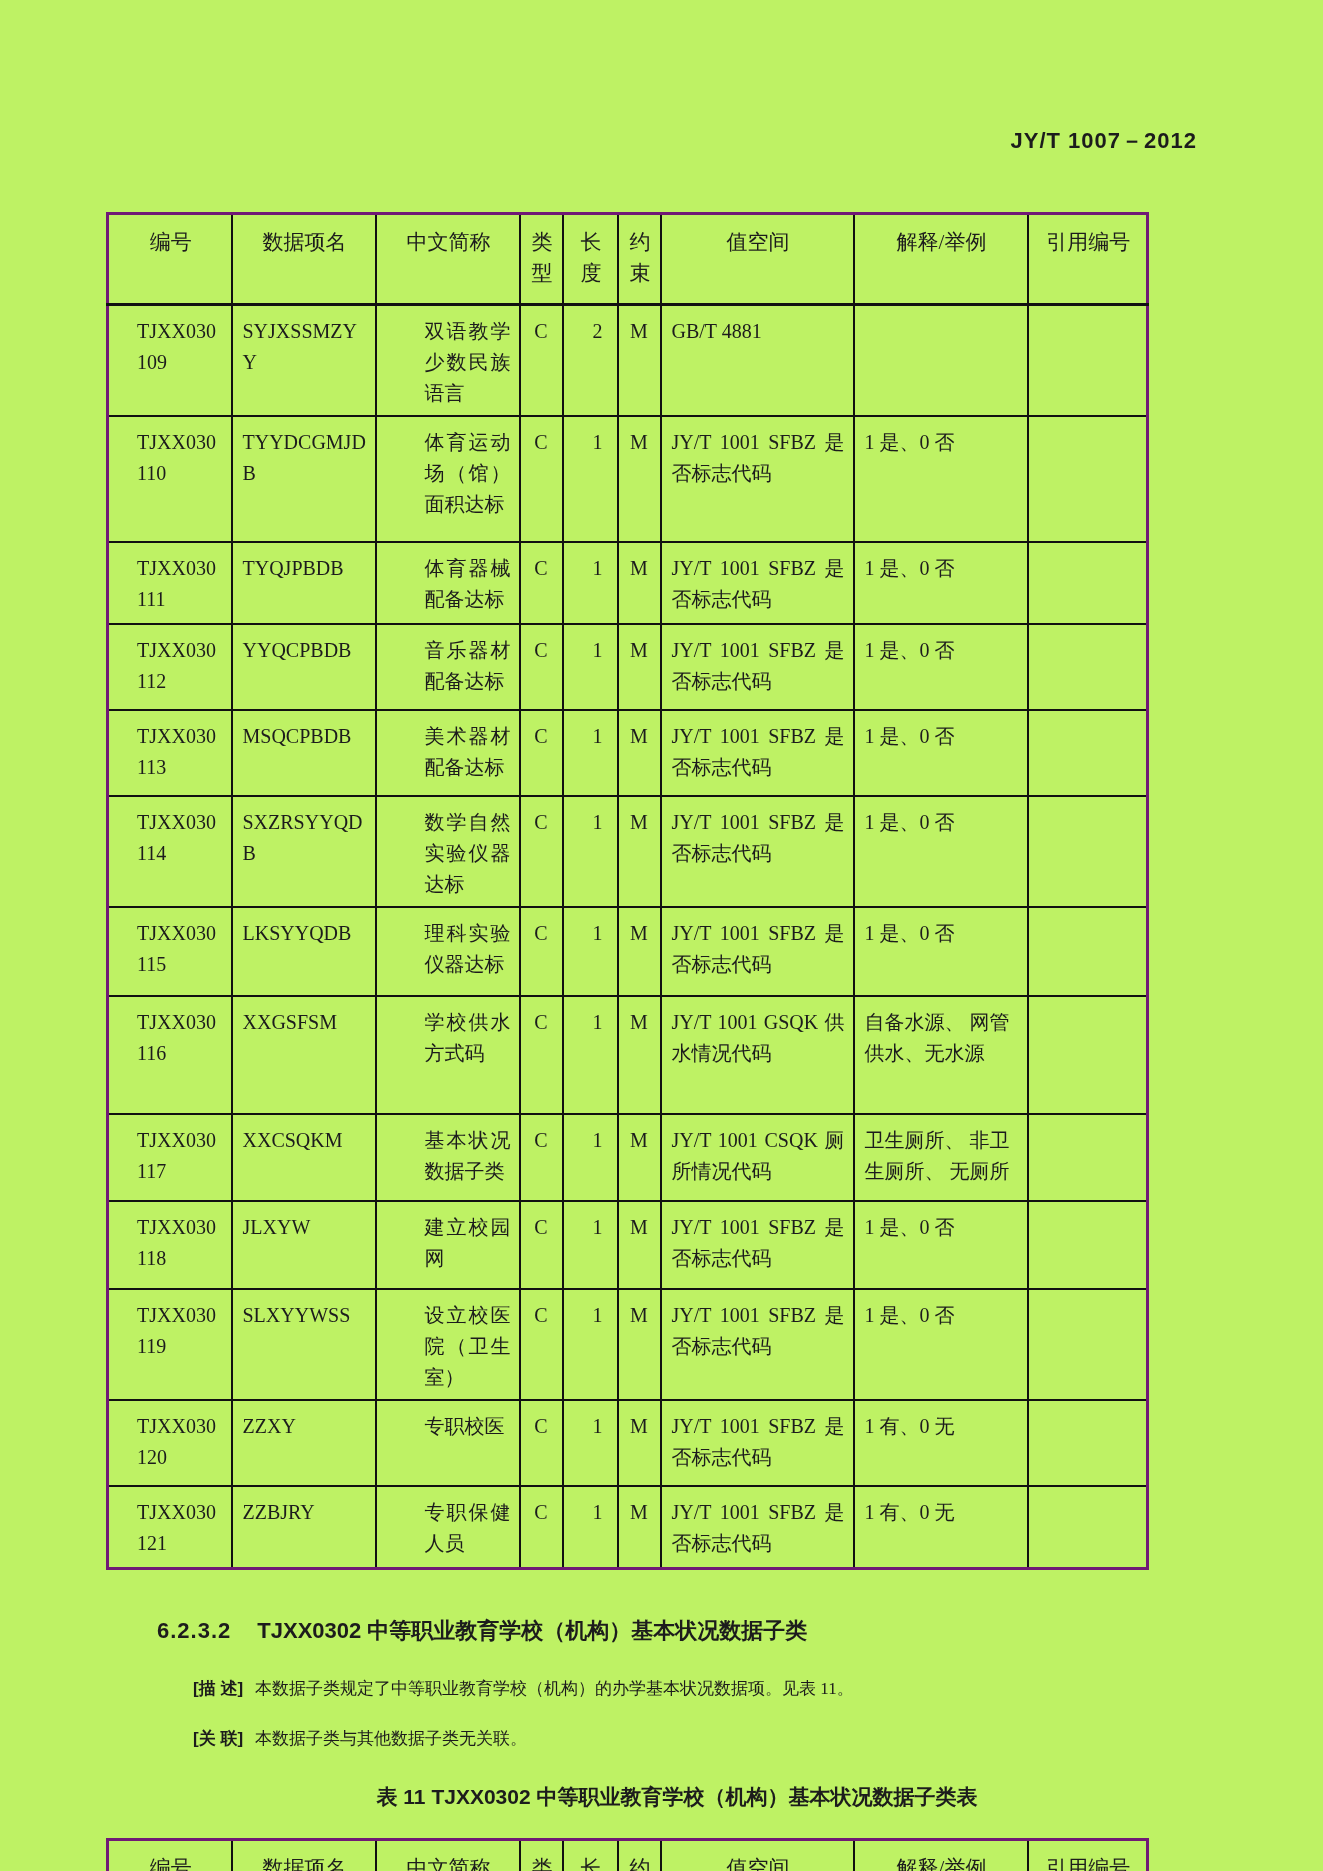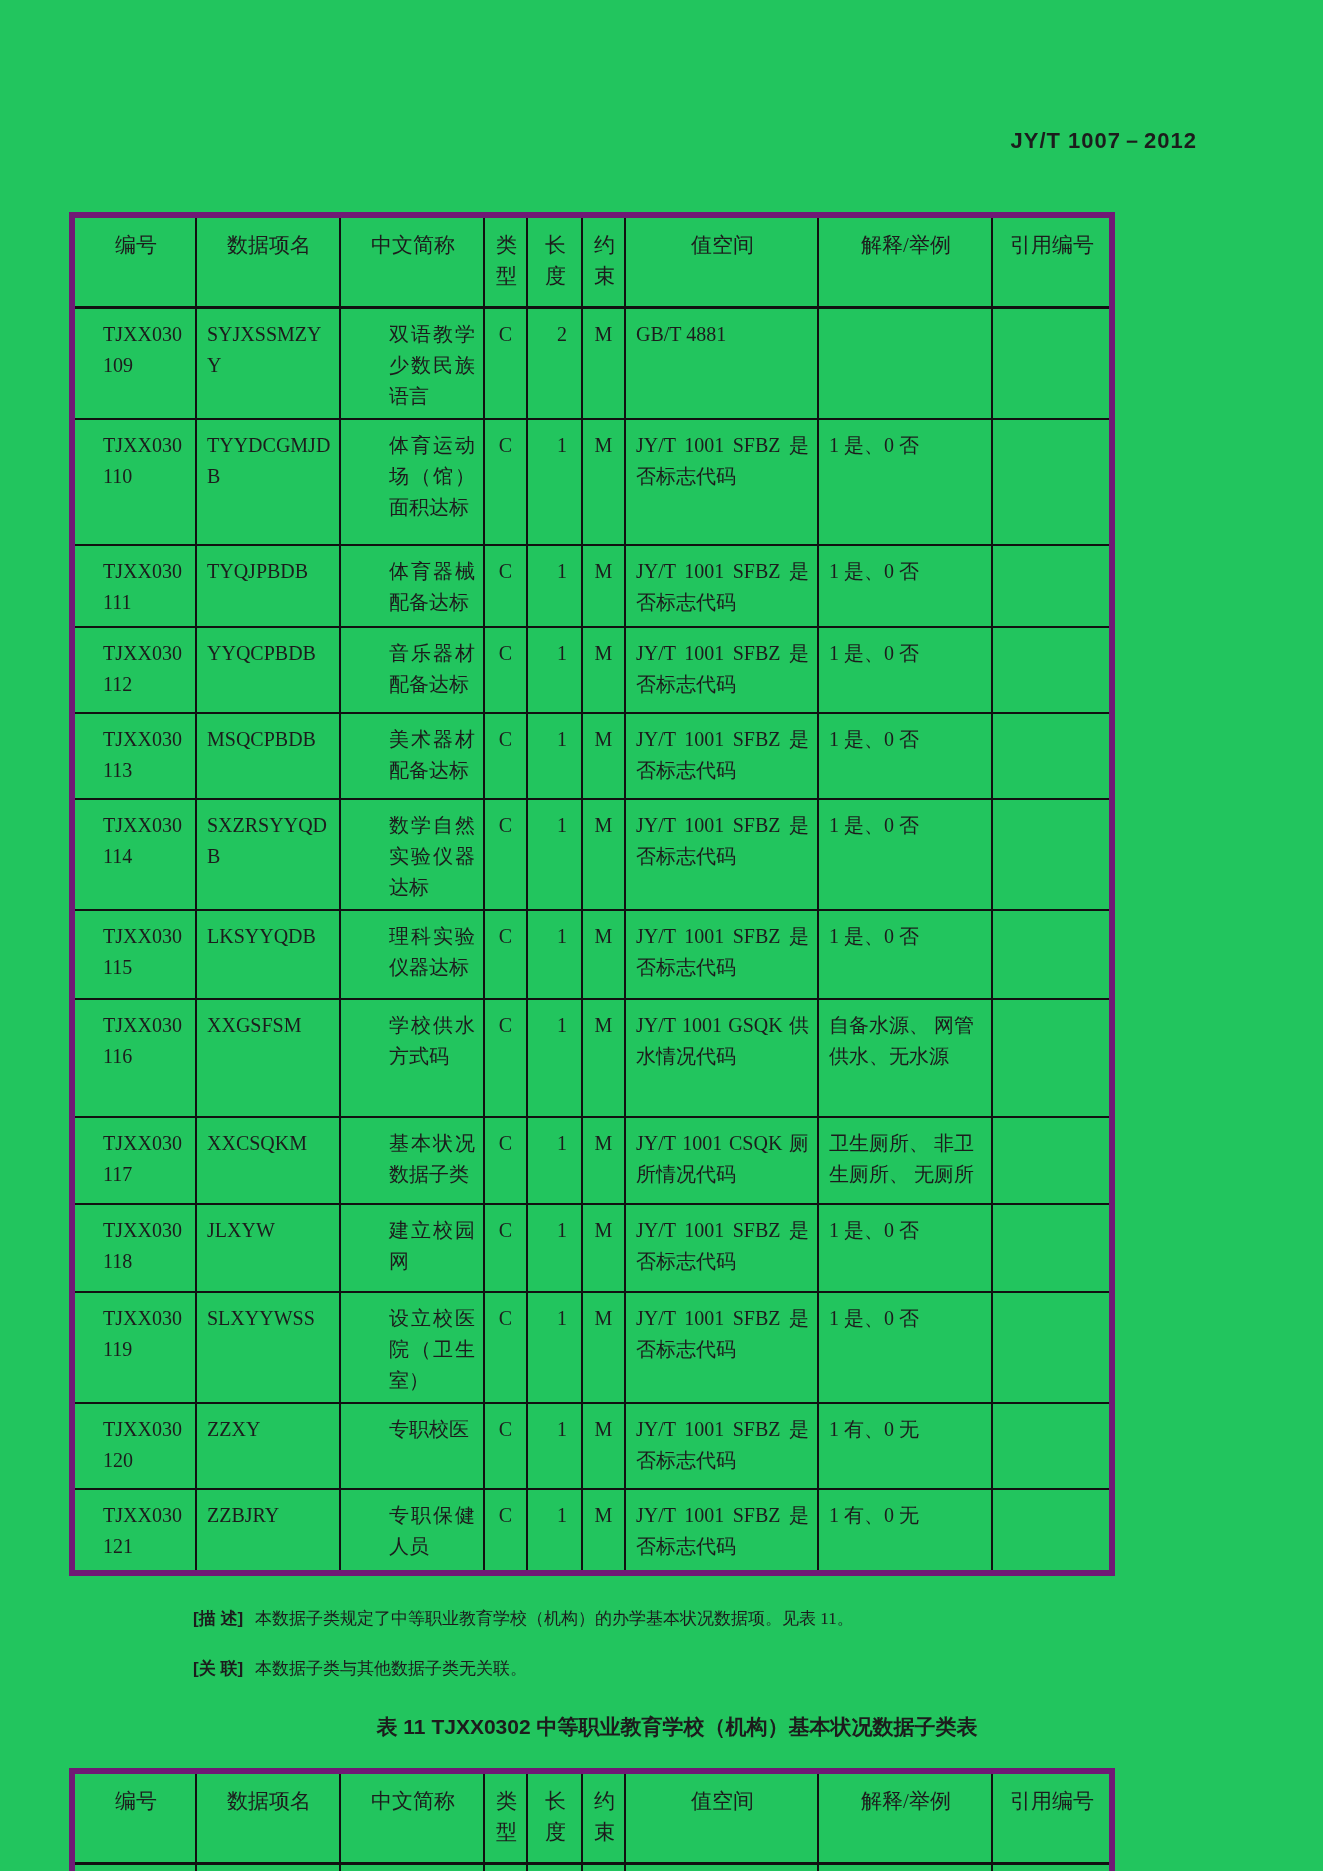--- a/index.html
+++ b/index.html
@@ -1,40 +1,40 @@
 <!DOCTYPE html>
 <html><head>
 <meta charset="utf-8">
 <style>
   html,body{margin:0;padding:0;background:#e8e8e8;}
   .page{
     position:relative;
     width:1323px;height:1871px;
     margin:0 auto;
-    background:#22c55e;
+    background:#bef264;
     color:#1c1c1c;
     font-family:"Liberation Serif","DejaVu Serif",serif;
     overflow:hidden;
   }
   .doc-number{
     margin:128px 0 0 157px;
     width:1040px;
     text-align:right;
     font-family:"Liberation Sans","DejaVu Sans",sans-serif;
     font-weight:bold;
     font-size:22px;
     line-height:26px;
     letter-spacing:1px;
   }
   .data-table{
-    margin:58px 0 0 69px;
+    margin:58px 0 0 106px;
     width:1040px;
     border-collapse:collapse;
     table-layout:fixed;
-    border:6px solid #701a75;
+    border:3px solid #701a75;
   }
   .data-table th,.data-table td{
     border:2px solid #111;
     font-size:20px;
     line-height:31px;
     vertical-align:top;
     padding:10px 8px 6px 10px;
     overflow:hidden;
     word-break:break-all;
   }
@@ -277,20 +277,23 @@
           <td>C</td>
           <td>1</td>
           <td>M</td>
           <td>JY/T 1001 SFBZ 是否标志代码</td>
           <td>1 有、0 无</td>
           <td></td>
         </tr>
       </tbody>
   </table>
 
+  <div class="section-heading">
+    <span class="h-num">6.2.3.2</span><span>TJXX0302 中等职业教育学校（机构）基本状况数据子类</span>
+  </div>
 
   <div class="para first">
     <span class="p-label">[描 述]</span><span>本数据子类规定了中等职业教育学校（机构）的办学基本状况数据项。见表 11。</span>
   </div>
 
   <div class="para second">
     <span class="p-label">[关 联]</span><span>本数据子类与其他数据子类无关联。</span>
   </div>
 
   <div class="table-caption">表 11 TJXX0302 中等职业教育学校（机构）基本状况数据子类表</div>

